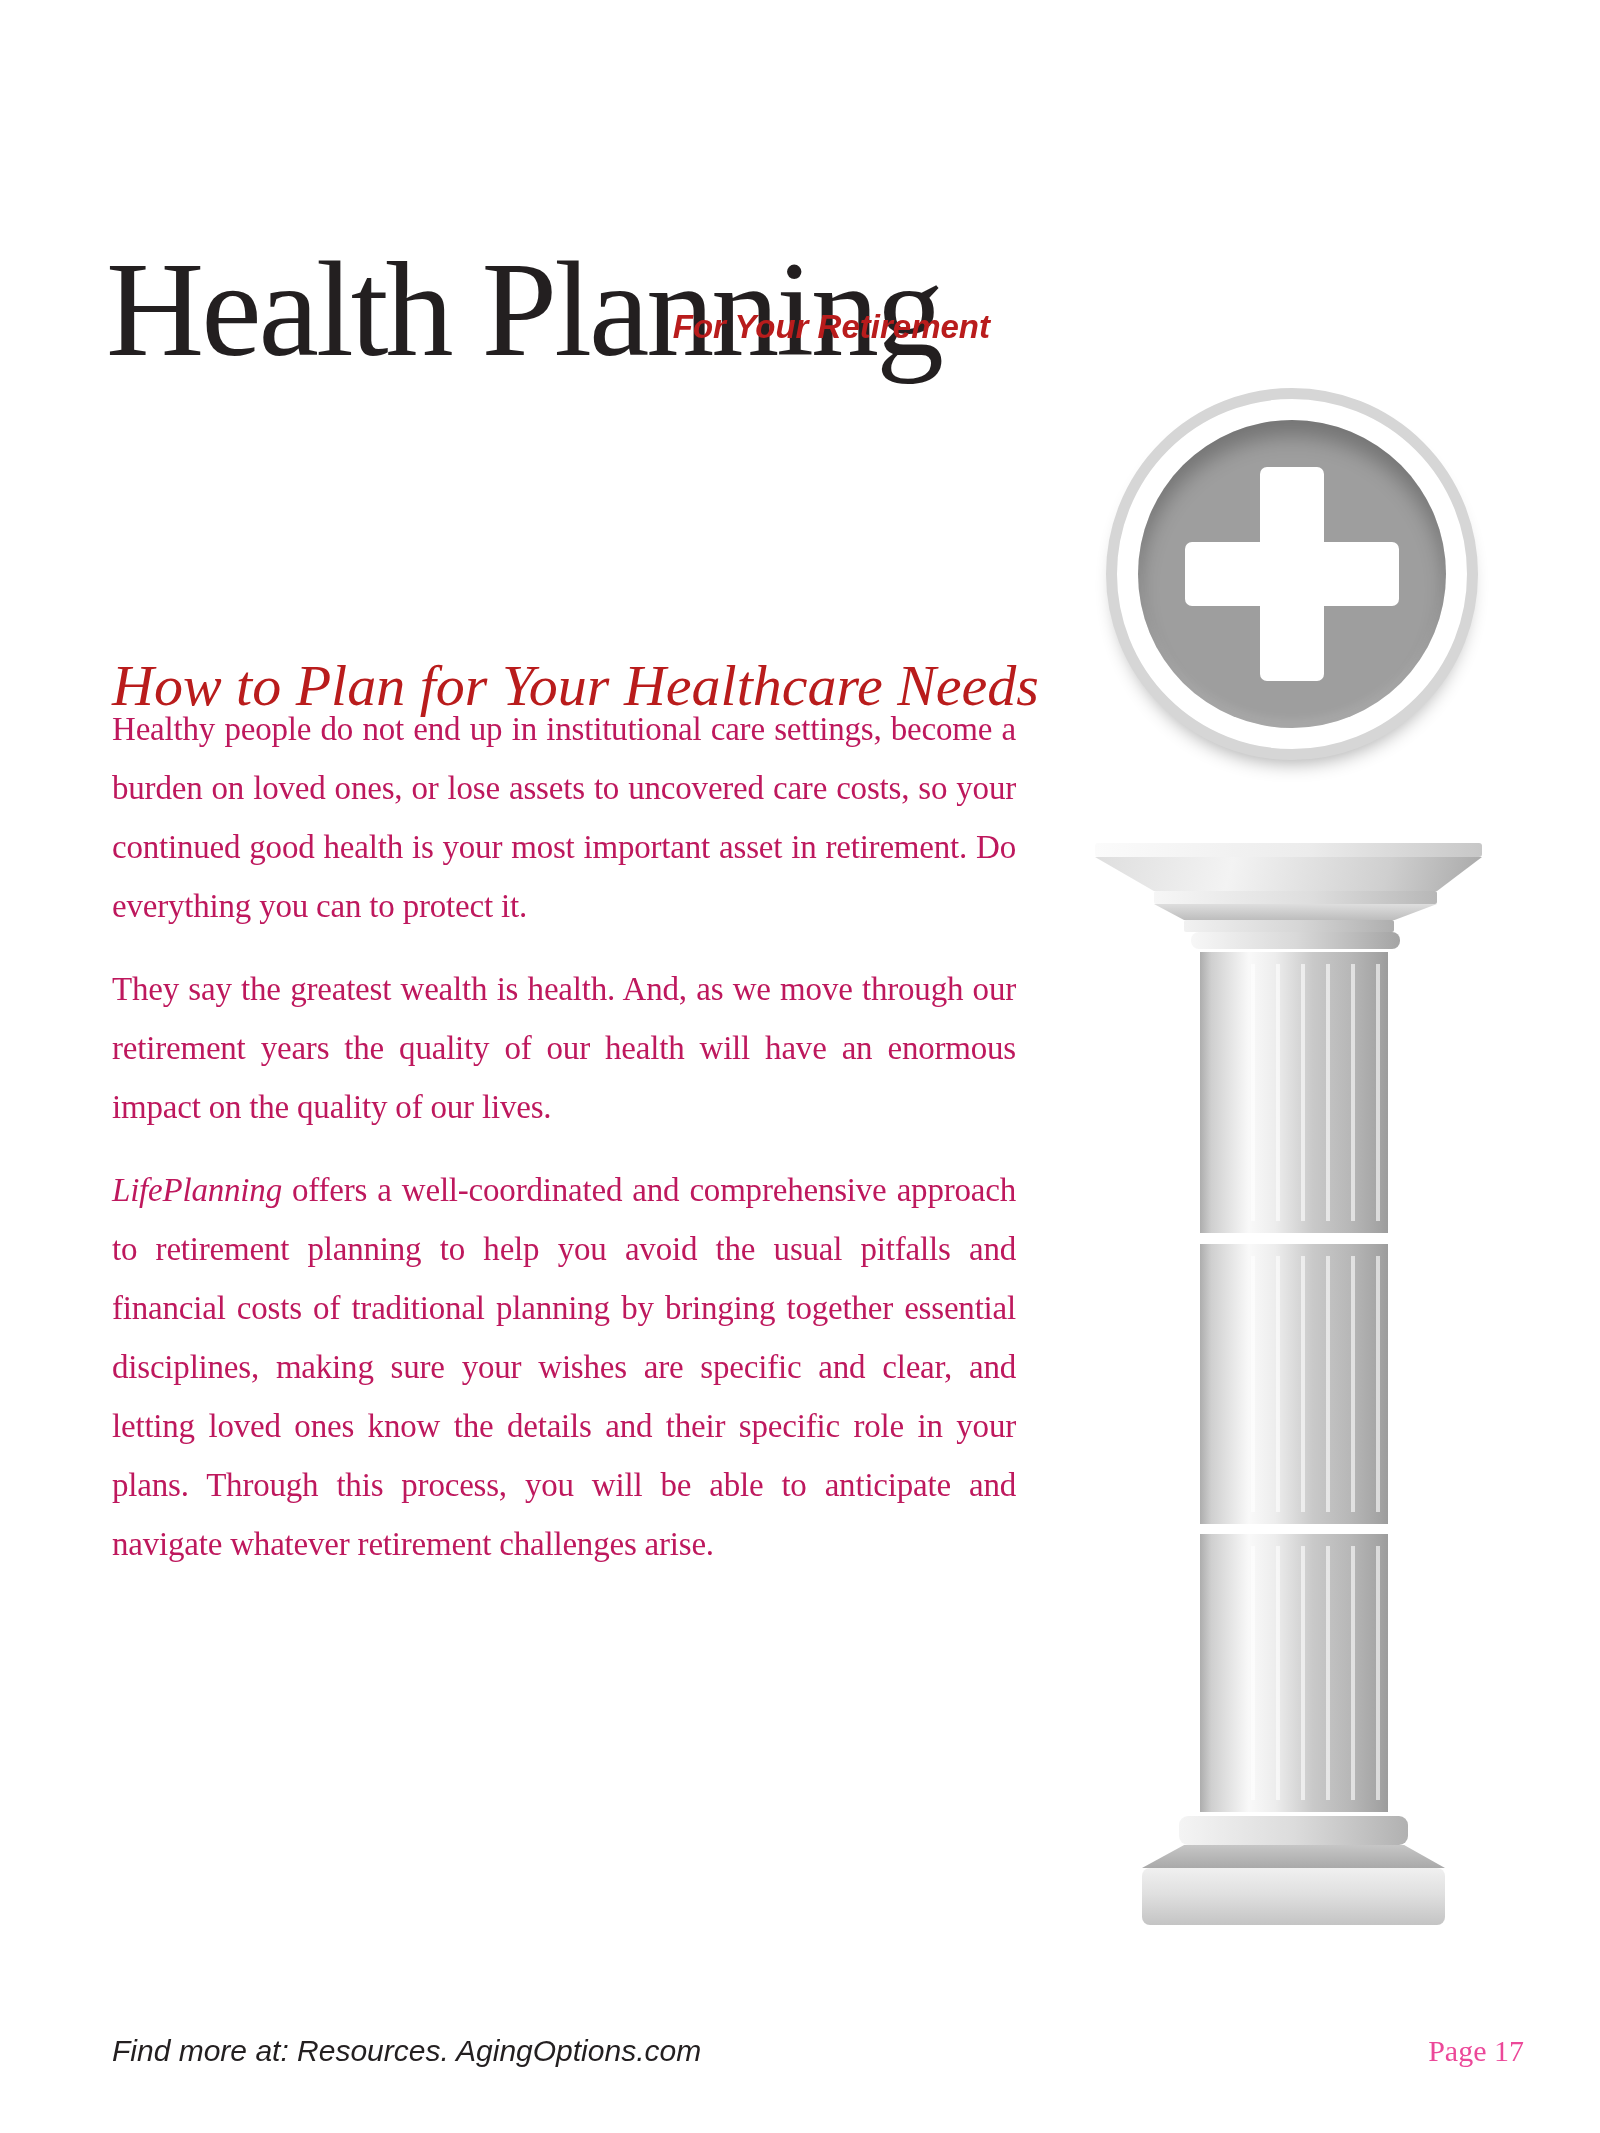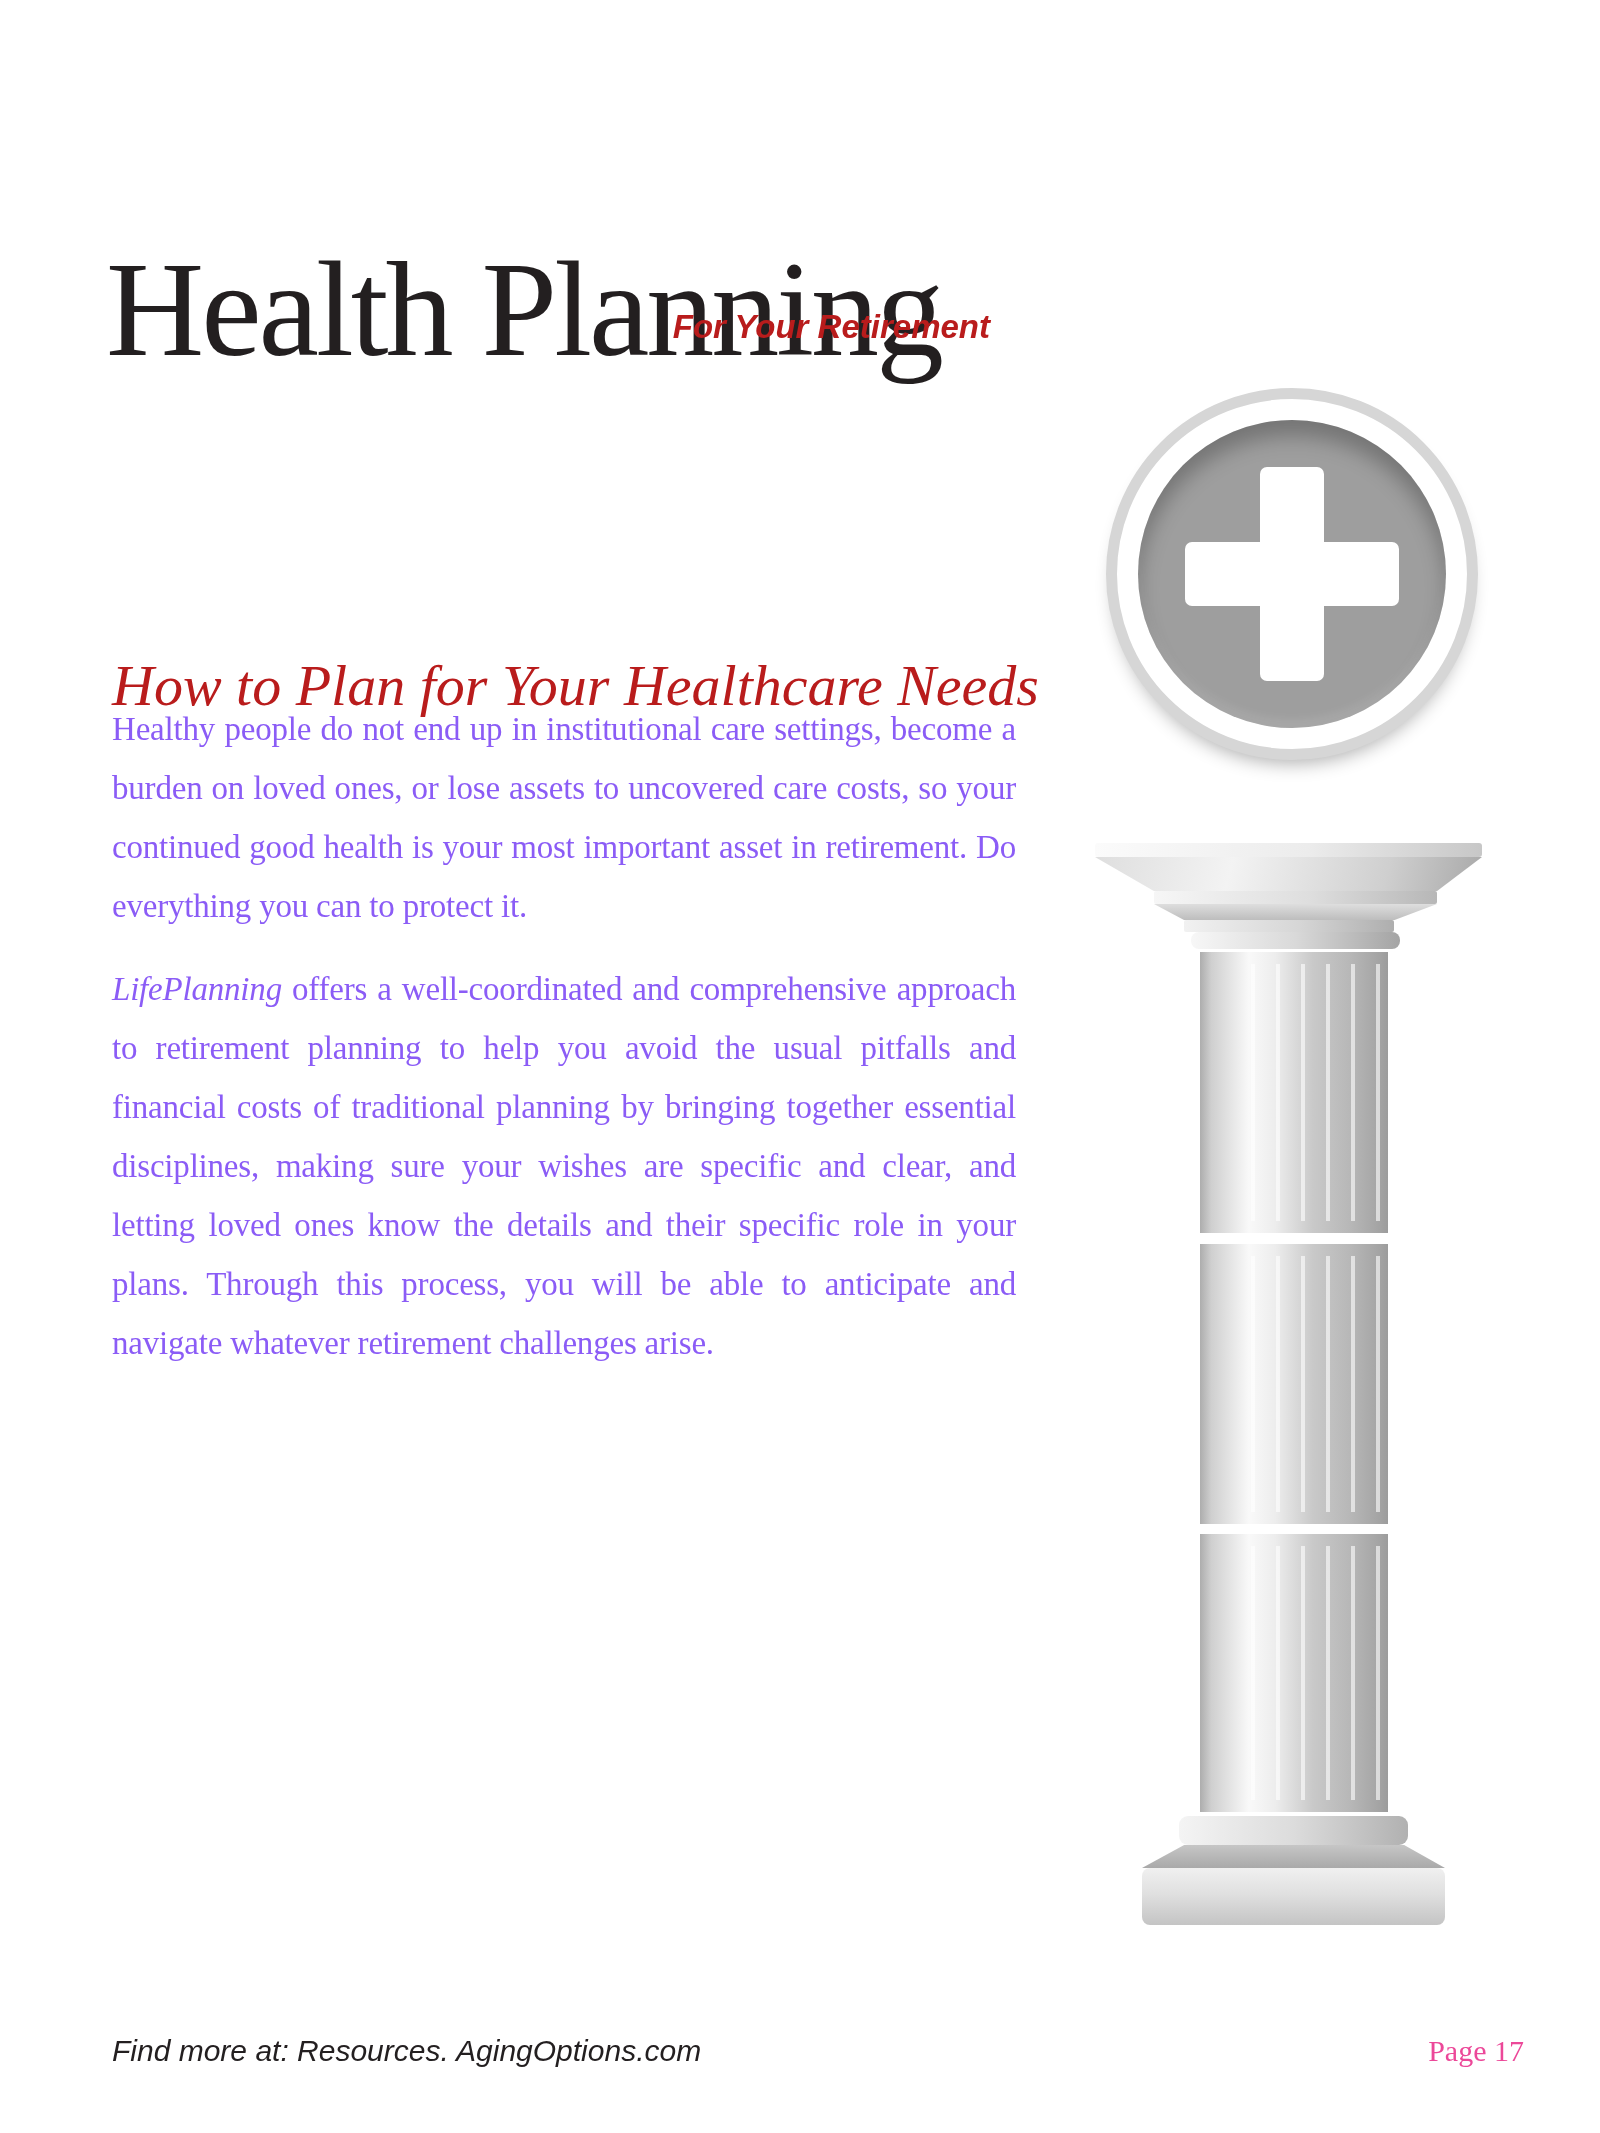--- a/index.html
+++ b/index.html
@@ -30,21 +30,21 @@
     letter-spacing:0;color:#b91c1c;white-space:nowrap;
   }
   .article-body{
     position:absolute;left:112px;top:700px;width:916px;
   }
   .article-body p{
     margin:0 12px 24px 0;
     font-size:33px;line-height:59px;
     letter-spacing:-0.2px;
     text-align:justify;
-    color:#8b5cf6;
+    color:#be185d;
   }
   .article-body p em{font-style:italic;}
   
   .footer{
     position:absolute;left:112px;top:2034px;width:1412px;
     display:flex;justify-content:space-between;align-items:flex-end;
   }
   .footer-left{
     font-family:"Liberation Sans", sans-serif;
     font-style:italic;font-size:30px;color:#231f20;
@@ -145,20 +145,21 @@
     <div class="base1"></div>
     <div class="base2"></div>
     <div class="base3"></div>
   </div>
 </aside>
 
 <main>
   <h2 class="section-heading">How to Plan for Your Healthcare Needs</h2>
   <div class="article-body">
     <p>Healthy people do not end up in institutional care settings, become a burden on loved ones, or lose assets to uncovered care costs, so your continued good health is your most important asset in retirement. Do everything you can to protect it.</p>
+    <p>They say the greatest wealth is health. And, as we move through our retirement years the quality of our health will have an enormous impact on the quality of our lives.</p>
     <p><em>LifePlanning</em><span> offers a well-coordinated and comprehensive approach to retirement planning to help you avoid the usual pitfalls and financial costs of traditional planning by bringing together essential disciplines, making sure your wishes are specific and clear, and letting loved ones know the details and their specific role in your plans. Through this process, you will be able to anticipate and navigate whatever retirement challenges arise.</span></p>
   </div>
 </main>
 
 <footer class="footer">
   <div class="footer-left">Find more at: Resources. AgingOptions.com</div>
   <div class="footer-right">Page 17</div>
 </footer>
 
 </body></html>

